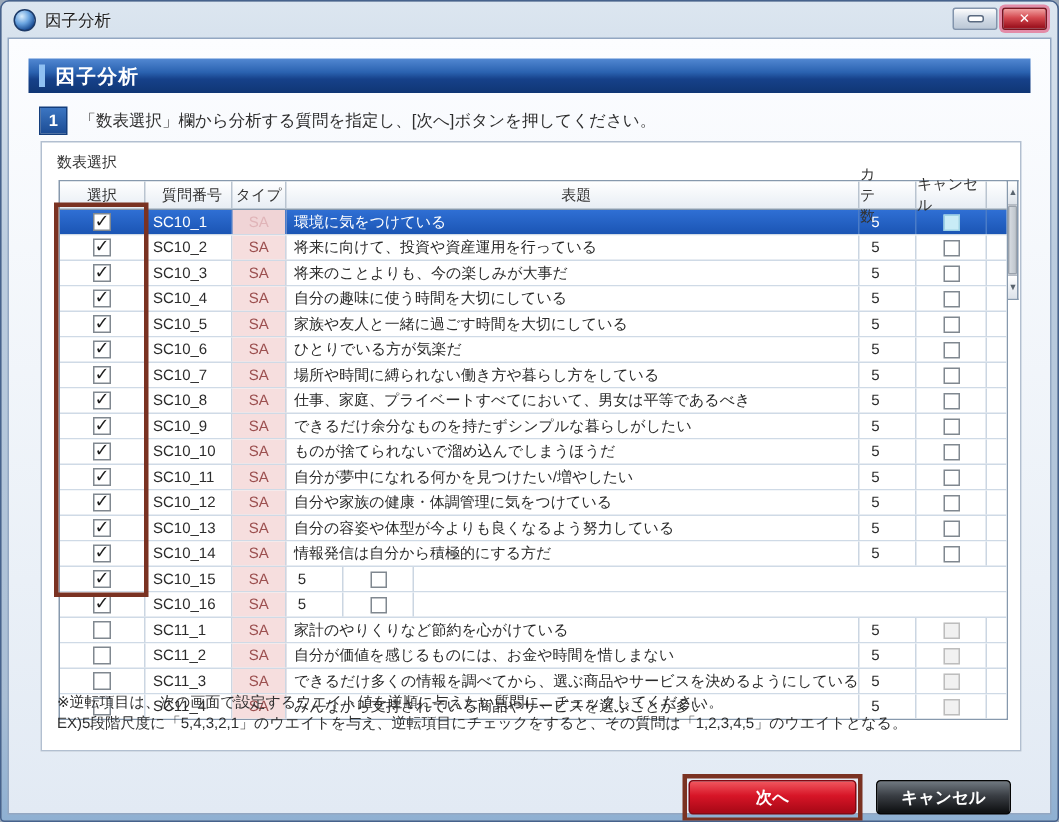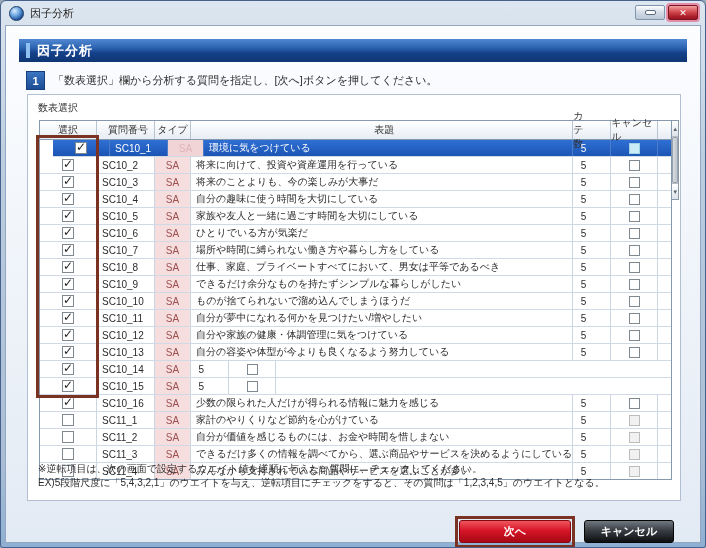--- a/index.html
+++ b/index.html
@@ -44,21 +44,21 @@
   .tr:last-child{border-bottom:none;}
   .td{box-sizing:border-box;font-size:10px;color:#2b2b2b;display:flex;align-items:center;border-right:1px solid #cbd6e2;overflow:hidden;white-space:nowrap;}
   .c-sel{width:57px;justify-content:center;}
   .c-qno{width:58px;padding-left:5px;}
   .c-type{width:36px;justify-content:center;}
   .td.c-type{background:#f6dede;color:#9c5050;}
   .c-title{flex:1;padding-left:5px;}
   .c-cat{width:38px;justify-content:flex-end;padding-right:24px;}
   .c-rev{width:47px;justify-content:center;}
   .c-fill{width:13px;border-right:none;}
-  .tr.selected{background:linear-gradient(#2f6fd4,#1b55b4);margin-left:13px;}
+  .tr.selected{background:linear-gradient(#2f6fd4,#1b55b4);}
   .tr.selected .td{color:#fff;border-right-color:#4a7cc8;}
   .tr.selected .td.c-type{background:#f0d4d6;color:#e0b4b8;}
   
   .cb{width:12px;height:12px;background:#fff;border:1px solid #808890;box-sizing:border-box;position:relative;}
   .cb.checked::after{content:"\2713";position:absolute;left:0px;top:-3px;font-size:12px;font-weight:bold;color:#1c1c1c;}
   .cb.small{width:11px;height:11px;}
   .cb.disabled{background:#f1f1f1;border-color:#bdbdbd;}
   .cb.on-blue{background:#c9ecf6;border-color:#9ed2e4;}
   
   .vscroll{width:17px;background:#eef0f3;border:1px solid #8799ad;border-left:none;box-sizing:border-box;display:flex;flex-direction:column;}
@@ -292,20 +292,21 @@
                   <div class="cb small"></div>
                 </div>
                 <div class="td c-fill"></div>
               </div>
               <div class="tr">
                 <div class="td c-sel">
                   <div class="cb checked"></div>
                 </div>
                 <div class="td c-qno">SC10_14</div>
                 <div class="td c-type">SA</div>
+                <div class="td c-title">情報発信は自分から積極的にする方だ</div>
                 <div class="td c-cat">5</div>
                 <div class="td c-rev">
                   <div class="cb small"></div>
                 </div>
                 <div class="td c-fill"></div>
               </div>
               <div class="tr">
                 <div class="td c-sel">
                   <div class="cb checked"></div>
                 </div>
@@ -316,21 +317,20 @@
                   <div class="cb small"></div>
                 </div>
                 <div class="td c-fill"></div>
               </div>
               <div class="tr">
                 <div class="td c-sel">
                   <div class="cb checked"></div>
                 </div>
                 <div class="td c-qno">SC10_16</div>
                 <div class="td c-type">SA</div>
-                <div class="td c-title">少数の限られた人だけが得られる情報に魅力を感じる</div>
                 <div class="td c-cat">5</div>
                 <div class="td c-rev">
                   <div class="cb small"></div>
                 </div>
                 <div class="td c-fill"></div>
               </div>
               <div class="tr">
                 <div class="td c-sel">
                   <div class="cb"></div>
                 </div>

